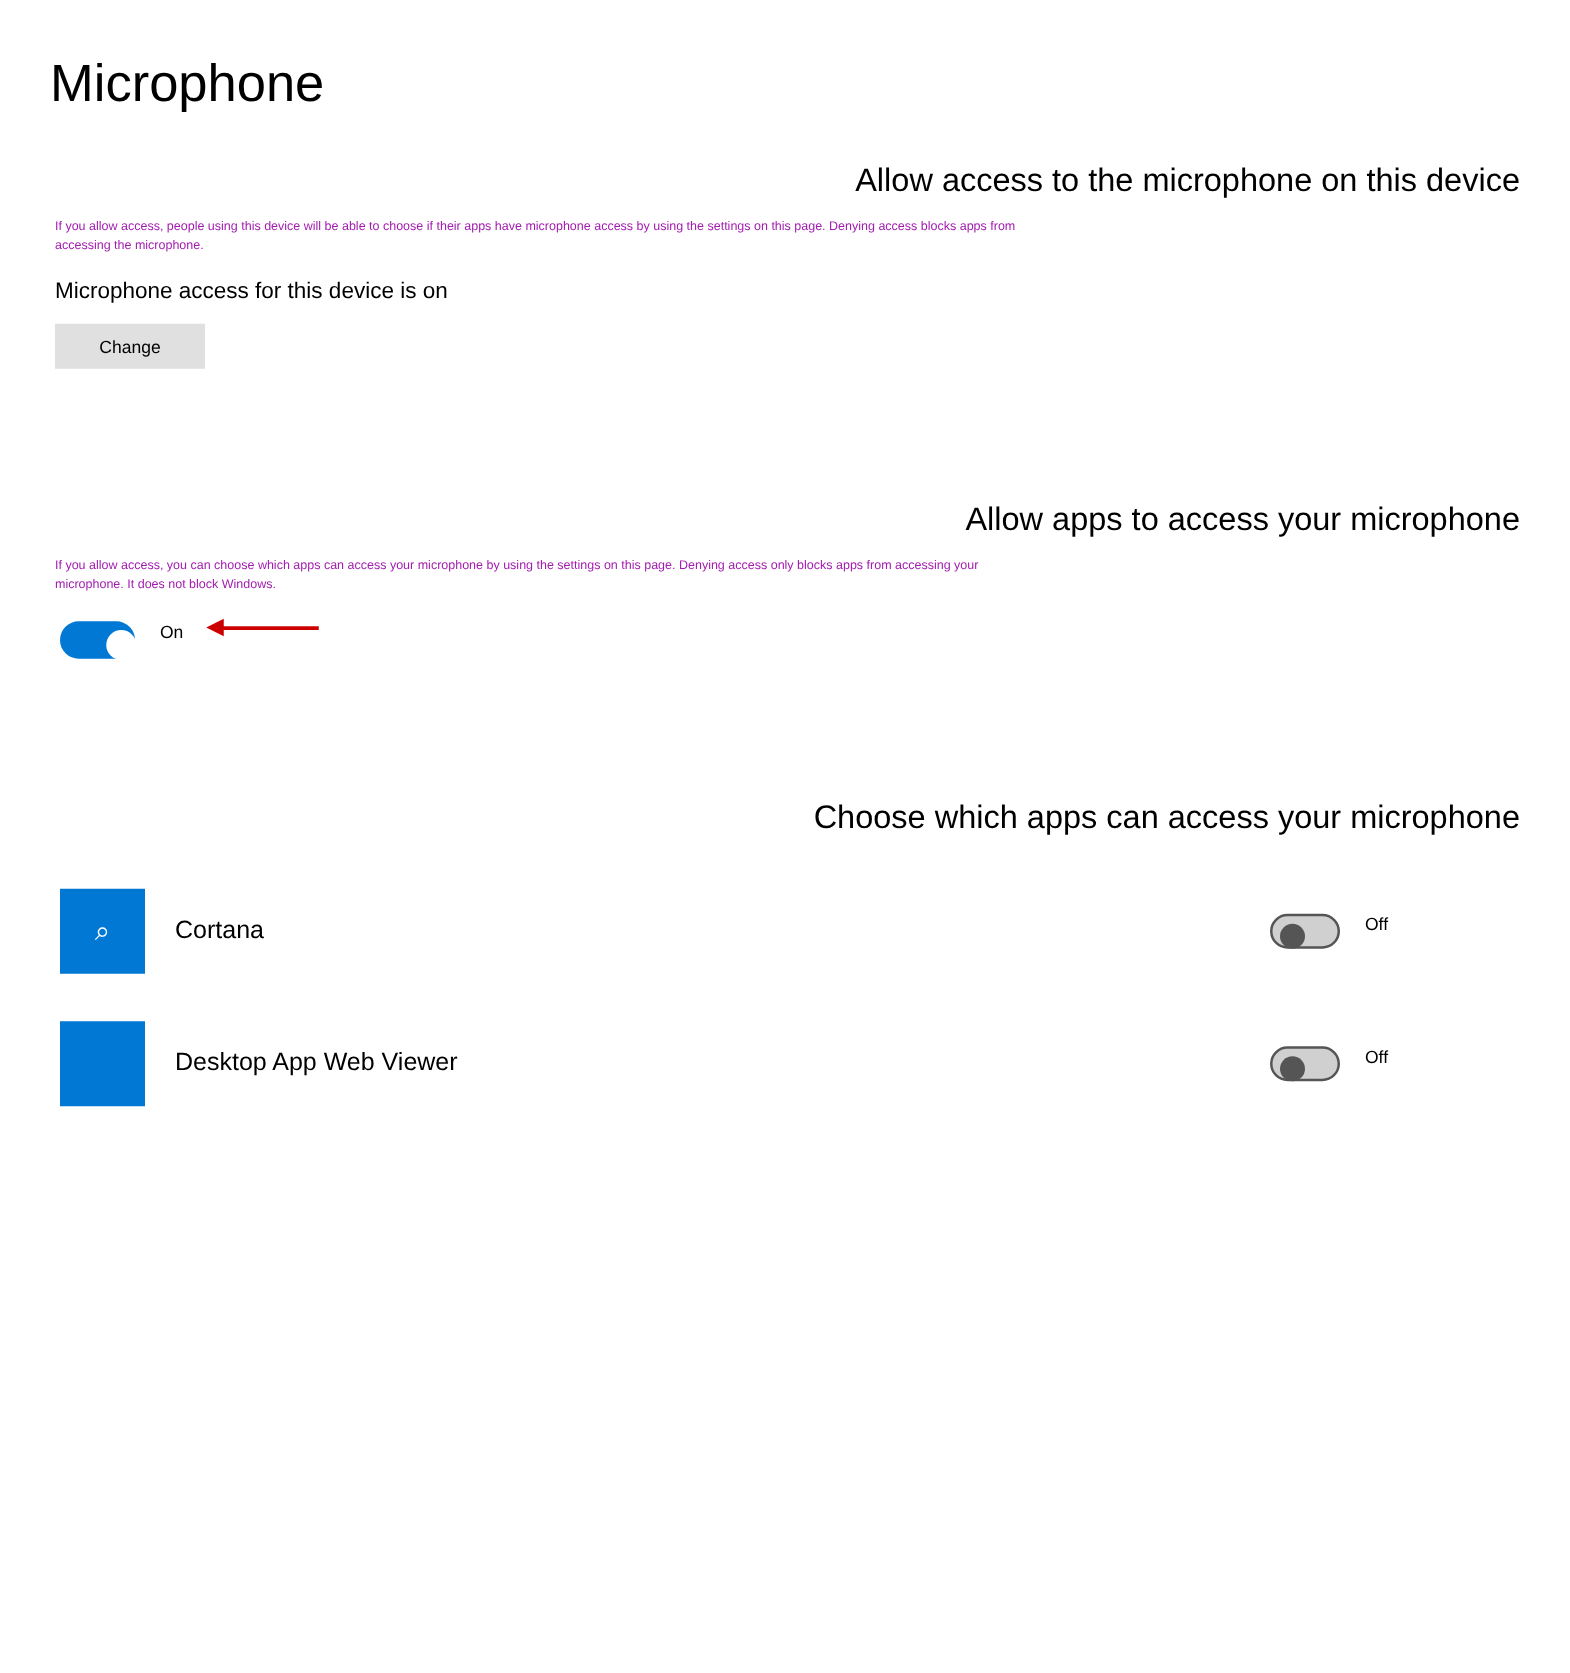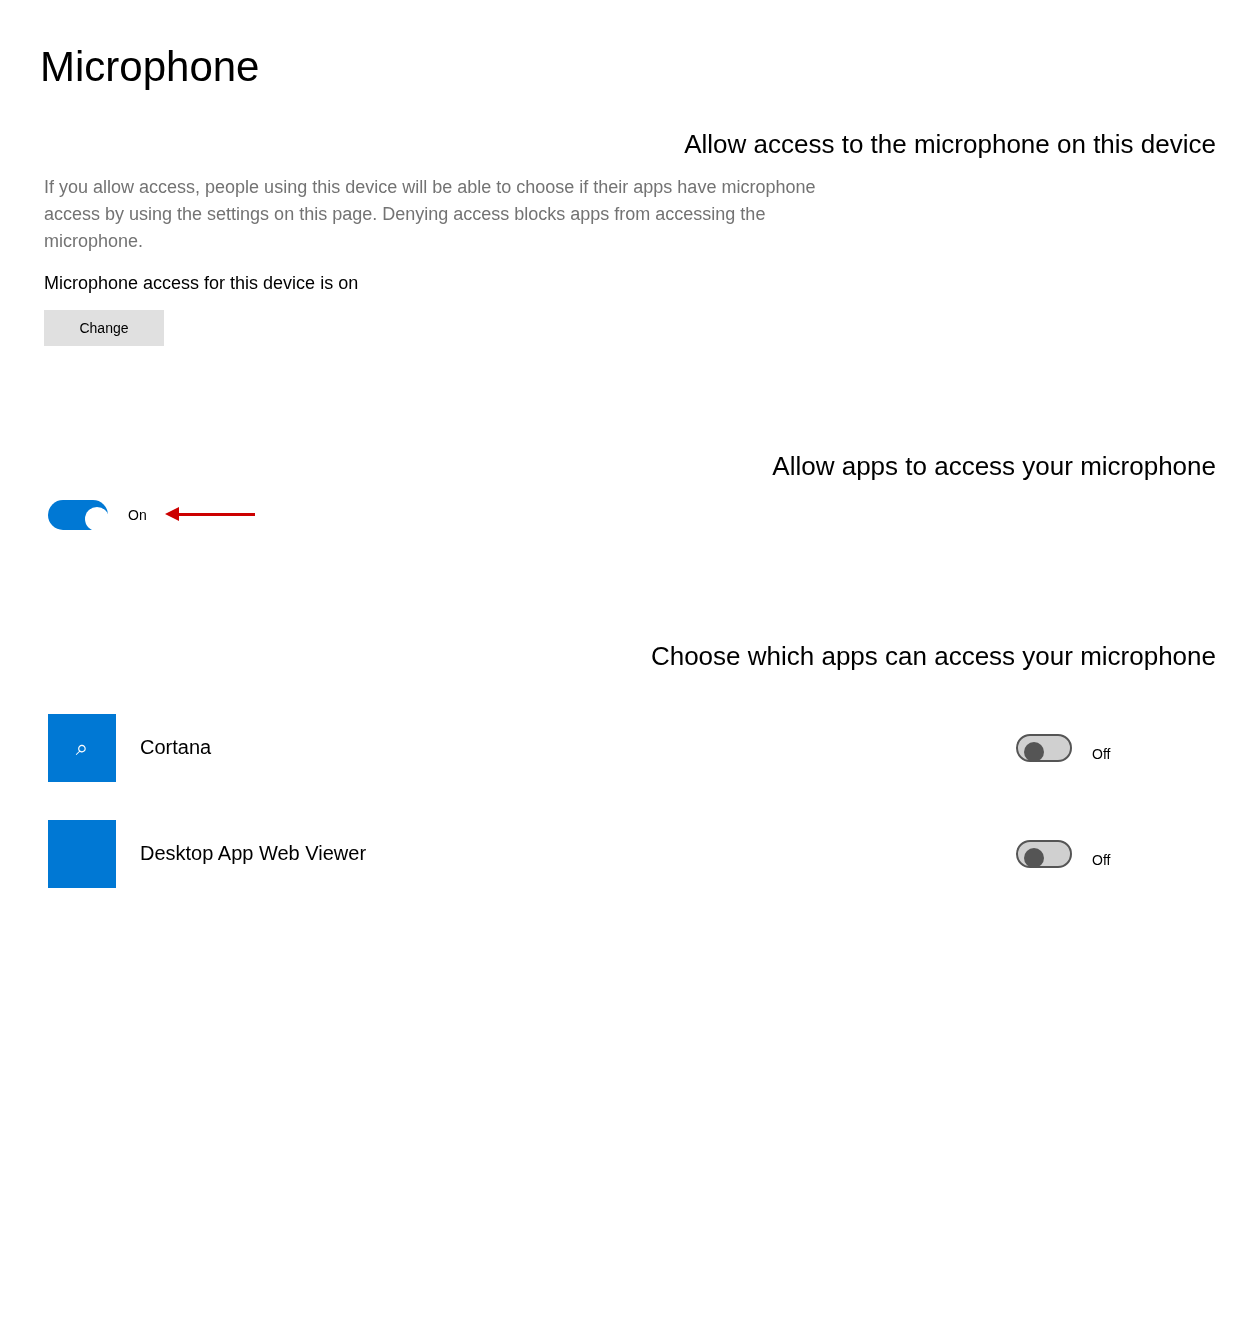--- a/index.html
+++ b/index.html
@@ -28,22 +28,22 @@
     .section-heading {
       font-size: 26px;
       font-weight: 300;
       color: #000000;
       margin-bottom: 12px;
       line-height: 1.3;
       text-align: right;
     }
 
     .section-description {
-      font-size: 18px;
-      color: #737373;
+      font-size: 10px;
+      color: #a21caf;
       line-height: 1.5;
       max-width: 780px;
       margin-bottom: 18px;
     }
 
     .status-text {
       font-size: 18px;
       color: #000000;
       margin-bottom: 12px;
     }
@@ -59,21 +59,21 @@
       min-width: 120px;
       text-align: center;
     }
 
     .section-divider {
       margin-bottom: 48px;
     }
 
     .toggle-row {
       display: flex;
-      align-items: center;
+      align-items: flex-start;
       gap: 12px;
       margin-top: 8px;
       margin-bottom: 8px;
     }
 
     .toggle-switch {
       position: relative;
       width: 60px;
       height: 30px;
       border-radius: 15px;
@@ -160,21 +160,21 @@
 
     .app-name {
       font-size: 20px;
       color: #000000;
       flex: 1;
       min-width: 200px;
     }
 
     .app-toggle-area {
       display: flex;
-      align-items: flex-end;
+      align-items: flex-start;
       gap: 12px;
       margin-left: auto;
       min-width: 200px;
     }
 
     .toggle-switch-small {
       position: relative;
       width: 56px;
       height: 28px;
       border-radius: 14px;
@@ -216,20 +216,21 @@
   <h2 class="section-heading">Allow access to the microphone on this device</h2>
   <p class="section-description">If you allow access, people using this device will be able to choose if their apps have microphone access by using the settings on this page. Denying access blocks apps from accessing the microphone.</p>
   <p class="status-text">Microphone access for this device is on</p>
   <button class="change-button">Change</button>
 </div>
 
 <div class="section-spacer"></div>
 
 <div class="section-divider">
   <h2 class="section-heading">Allow apps to access your microphone</h2>
+  <p class="section-description">If you allow access, you can choose which apps can access your microphone by using the settings on this page. Denying access only blocks apps from accessing your microphone. It does not block Windows.</p>
   <div class="toggle-row">
     <div class="toggle-switch on">
       <div class="toggle-knob"></div>
     </div>
     <span class="toggle-label">On</span>
 
     <span class="arrow-annotation">
       <div class="arrow-line"></div>
     </span>
   </div>

